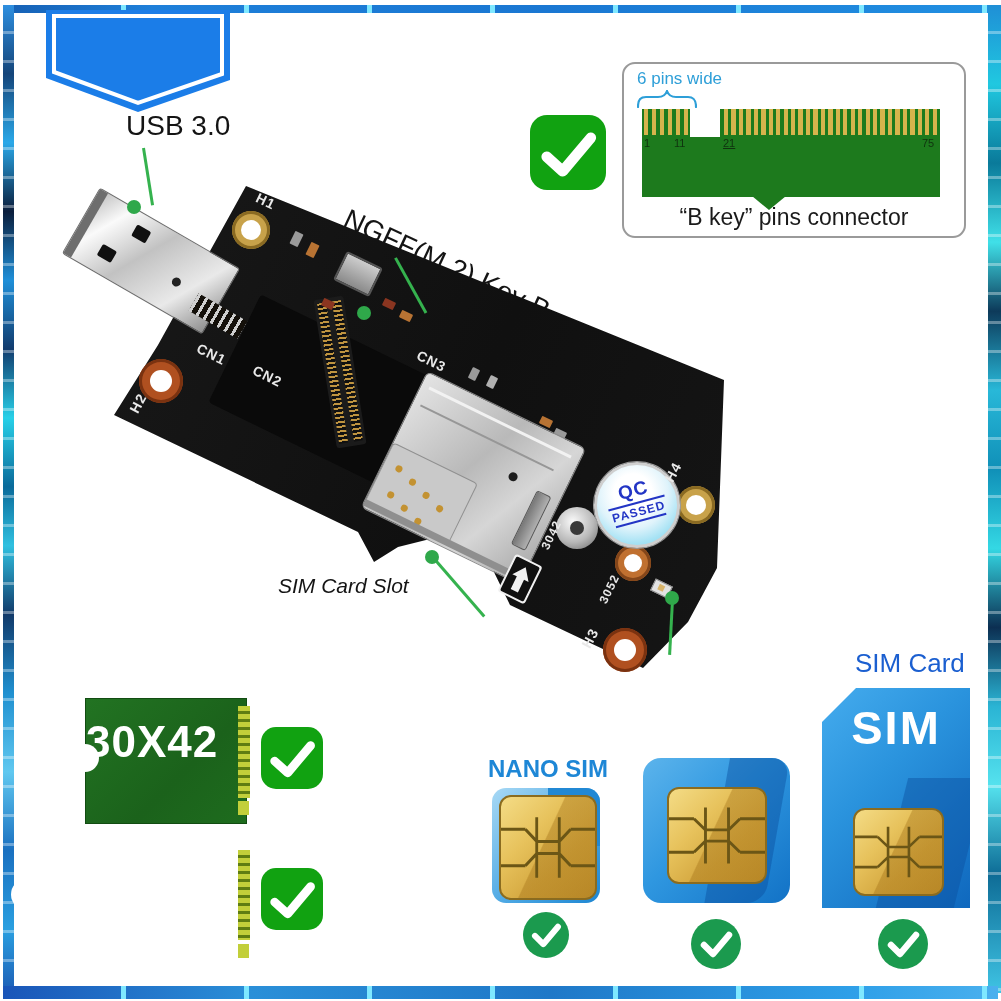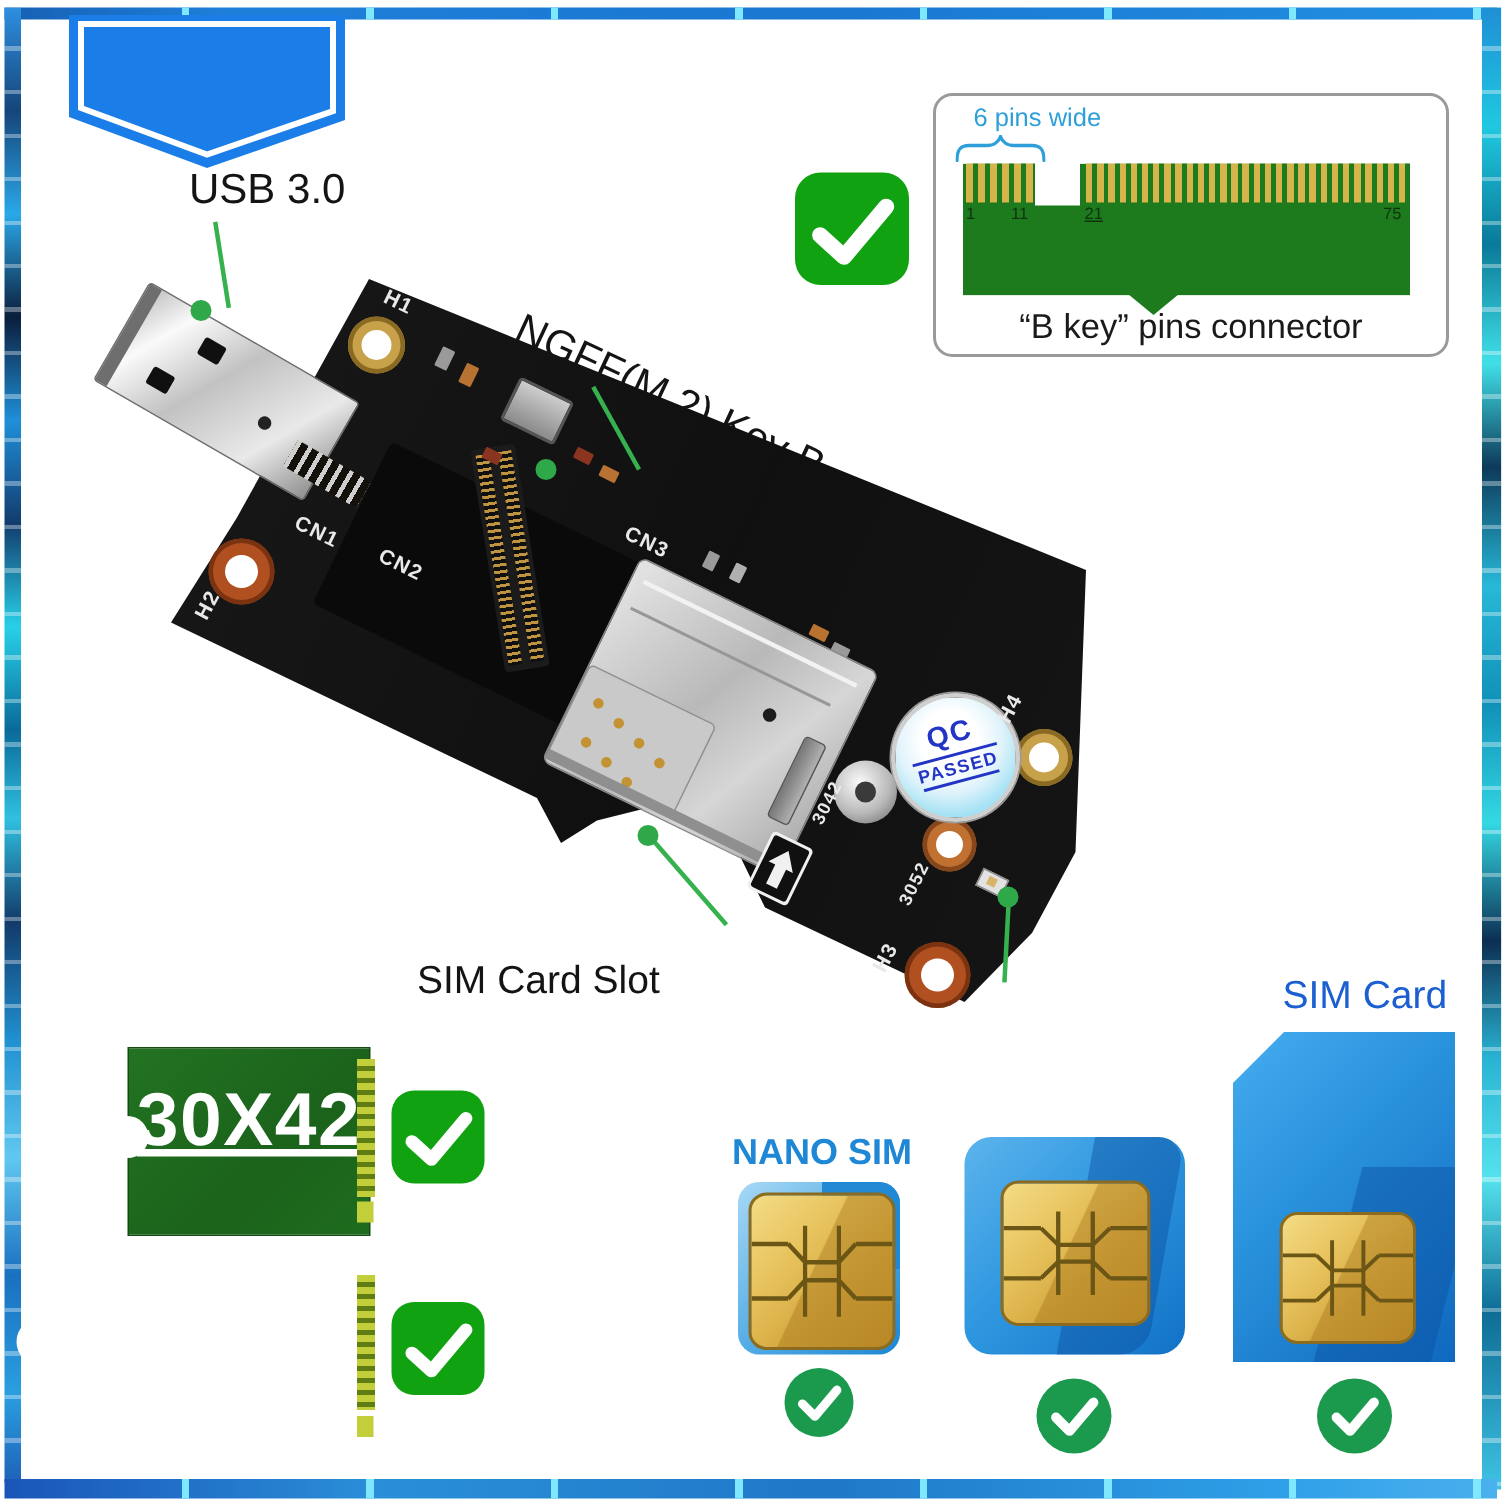--- a/index.html
+++ b/index.html
@@ -24,37 +24,37 @@
   
   .logo{left:46px;top:8px;width:184px;height:106px;}
   .logo svg{display:block;}
   .logo-text{left:60px;top:20px;width:156px;text-align:center;color:#fff;
     font-size:40px;font-weight:700;letter-spacing:1px;}
 
   
   .lbl{color:#141414;font-size:28px;white-space:nowrap;}
   .lbl-usb{left:126px;top:110px;}
   .lbl-ngff{left:352px;top:203px;transform:rotate(25deg);transform-origin:left top;}
-  .lbl-simslot{left:278px;top:638px;font-size:26px;}
+  .lbl-simslot{left:278px;top:574px;font-size:21px;font-style:italic;}
   .lbl-led{left:630px;top:656px;font-size:29px;}
   .lbl-simcard{left:855px;top:648px;font-size:26px;font-weight:400;color:#1b5fd0;}
   .lbl-nano{left:478px;top:755px;font-size:24px;font-weight:700;color:#1e87d6;width:140px;text-align:center;}
   .lbl-micro{left:648px;top:731px;font-size:26px;font-weight:700;color:#1e87d6;width:130px;text-align:center;}
 
   
   .chk{background:#11a211;border-radius:15px;}
   .chk svg{position:absolute;inset:0;}
   .chk-1{left:530px;top:115px;width:76px;height:75px;border-radius:17px;}
   .chk-2{left:261px;top:727px;width:62px;height:62px;}
   .chk-3{left:261px;top:868px;width:62px;height:62px;}
 
   
   .diagram{left:622px;top:62px;width:340px;height:172px;background:#fff;
     border:2px solid #9a9a9a;border-radius:13px;}
-  .diag-pinswide{left:13px;top:5px;font-size:17px;color:#2e9fd8;white-space:nowrap;margin-left:12px;}
+  .diag-pinswide{left:13px;top:5px;font-size:17px;color:#2e9fd8;white-space:nowrap;}
   .diag-brace{left:13px;top:26px;}
   .diag-body{left:18px;top:45px;width:298px;height:88px;background:#1d7a1d;
     clip-path:polygon(0 0,48px 0,48px 28px,78px 28px,78px 0,100% 0,100% 100%,0 100%);}
   .diag-vnotch{left:128px;top:132px;width:34px;height:14px;background:#1d7a1d;
     clip-path:polygon(0 0,100% 0,50% 100%);}
   .pins-left{left:20px;top:45px;width:46px;height:26px;
     background:repeating-linear-gradient(90deg,#d6b44c 0 4.5px,#1d7a1d 4.5px 8px);}
   .pins-right{left:100px;top:45px;width:216px;height:26px;
     background:repeating-linear-gradient(90deg,#d6b44c 0 4.3px,#1d7a1d 4.3px 7.45px);}
   .pin-num{font-size:11px;color:#10330f;}
@@ -136,21 +136,21 @@
     background:linear-gradient(180deg,#cdcdcd,#8a8a8a);border:2px solid #555;border-radius:3px;}
 
   
   .leader{width:2.5px;background:#35b24e;transform-origin:top center;}
   .ldot{width:14px;height:14px;border-radius:50%;background:#2fa84a;}
 
   
   .mod{background:linear-gradient(135deg,#227322,#1b621b 60%,#1e6c1e);border:1px solid #124c12;}
   .mod-1{left:85px;top:698px;width:160px;height:124px;}
   .mod-2{left:28px;top:843px;width:217px;height:120px;}
-  .mod-label{position:absolute;width:100%;text-align:center;color:#fff;font-size:50px;font-weight:700;letter-spacing:1px;text-decoration:underline;}
+  .mod-label{position:absolute;width:100%;text-align:left;color:#fff;font-size:44px;font-weight:700;letter-spacing:1px;}
   .modpins{background:repeating-linear-gradient(180deg,#c2cf3a 0 5px,#5f7d12 5px 8px);}
   .mp1{left:238px;top:706px;width:12px;height:92px;} .mt1{left:238px;top:801px;width:11px;height:14px;background:#c2cf3a;}
   .mp2{left:238px;top:850px;width:12px;height:90px;} .mt2{left:238px;top:944px;width:11px;height:14px;background:#c2cf3a;}
   .notch{border-radius:50%;background:#fff;}
   .n1{left:71px;top:744px;width:28px;height:28px;}
   .n2{left:11px;top:879px;width:31px;height:31px;}
 
   
   .simcard-big{left:822px;top:688px;width:148px;height:220px;
     background:linear-gradient(135deg,#45acee 0%,#2a93dd 40%,#0f68be 100%);
@@ -362,20 +362,21 @@
   <div class="abs mt2"></div>
   <div class="abs notch n2"></div>
   <div class="abs chk chk-3">
     <svg viewBox="0 0 100 100">
         <path d="M22,55 L43,74 L80,30" fill="none" stroke="#fff" stroke-width="14" stroke-linecap="round" stroke-linejoin="round"></path>
       </svg>
   </div>
 
   <div class="abs simcard-big">
     <div class="wedge" style="left:70px;top:90px;width:78px;height:130px;transform:skewX(-14deg);"></div>
+    <div class="txt1">SIM</div>
   </div>
   <div class="abs chip chip-big">
     <div class="chip-shade"></div>
     <svg viewBox="0 0 100 100" preserveAspectRatio="none">
       <path d="M0,32 H26 M0,68 H26 M100,32 H74 M100,68 H74 M26,32 L38,44 M26,68 L38,56 M74,32 L62,44 M74,68 L62,56 M38,20 V80 M62,20 V80 M38,44 H62 M38,56 H62" fill="none" stroke="#6b5616" stroke-width="3"></path>
     </svg>
   </div>
 
   <div class="abs microcard">
     <div class="wedge" style="right:0;top:0;width:60px;height:145px;border-radius:0 18px 18px 0;transform:skewX(-10deg);transform-origin:top right;"></div>

